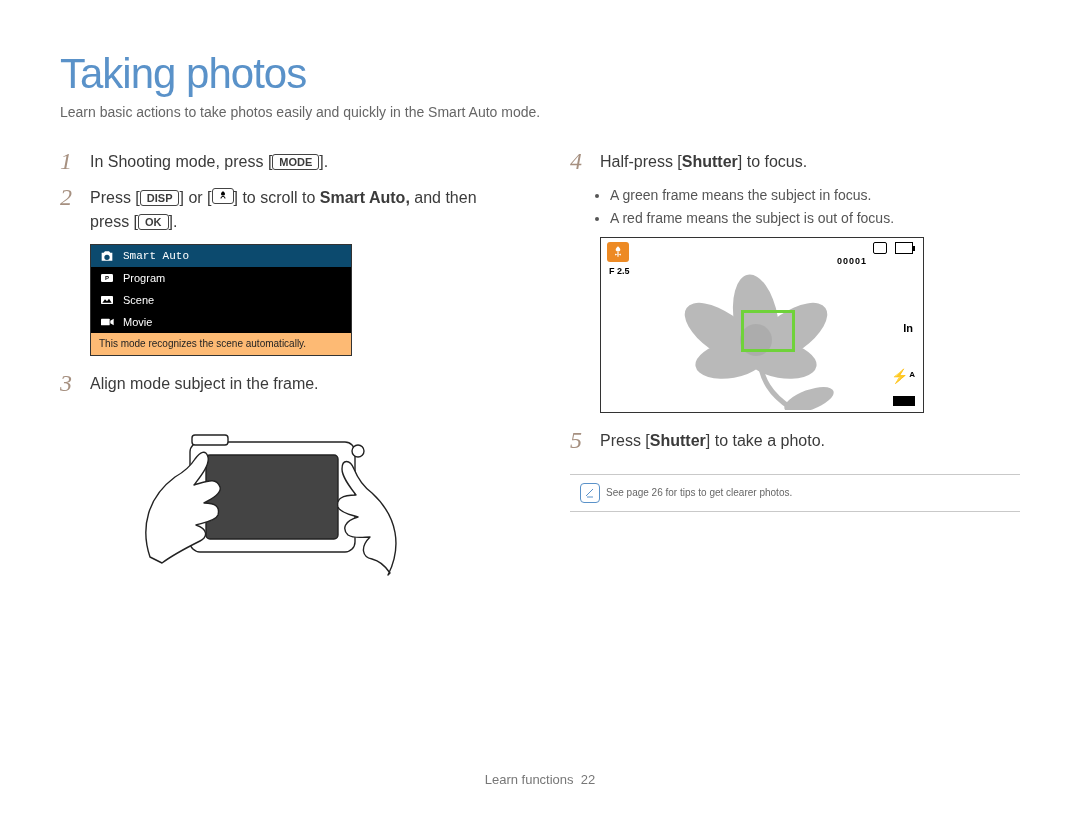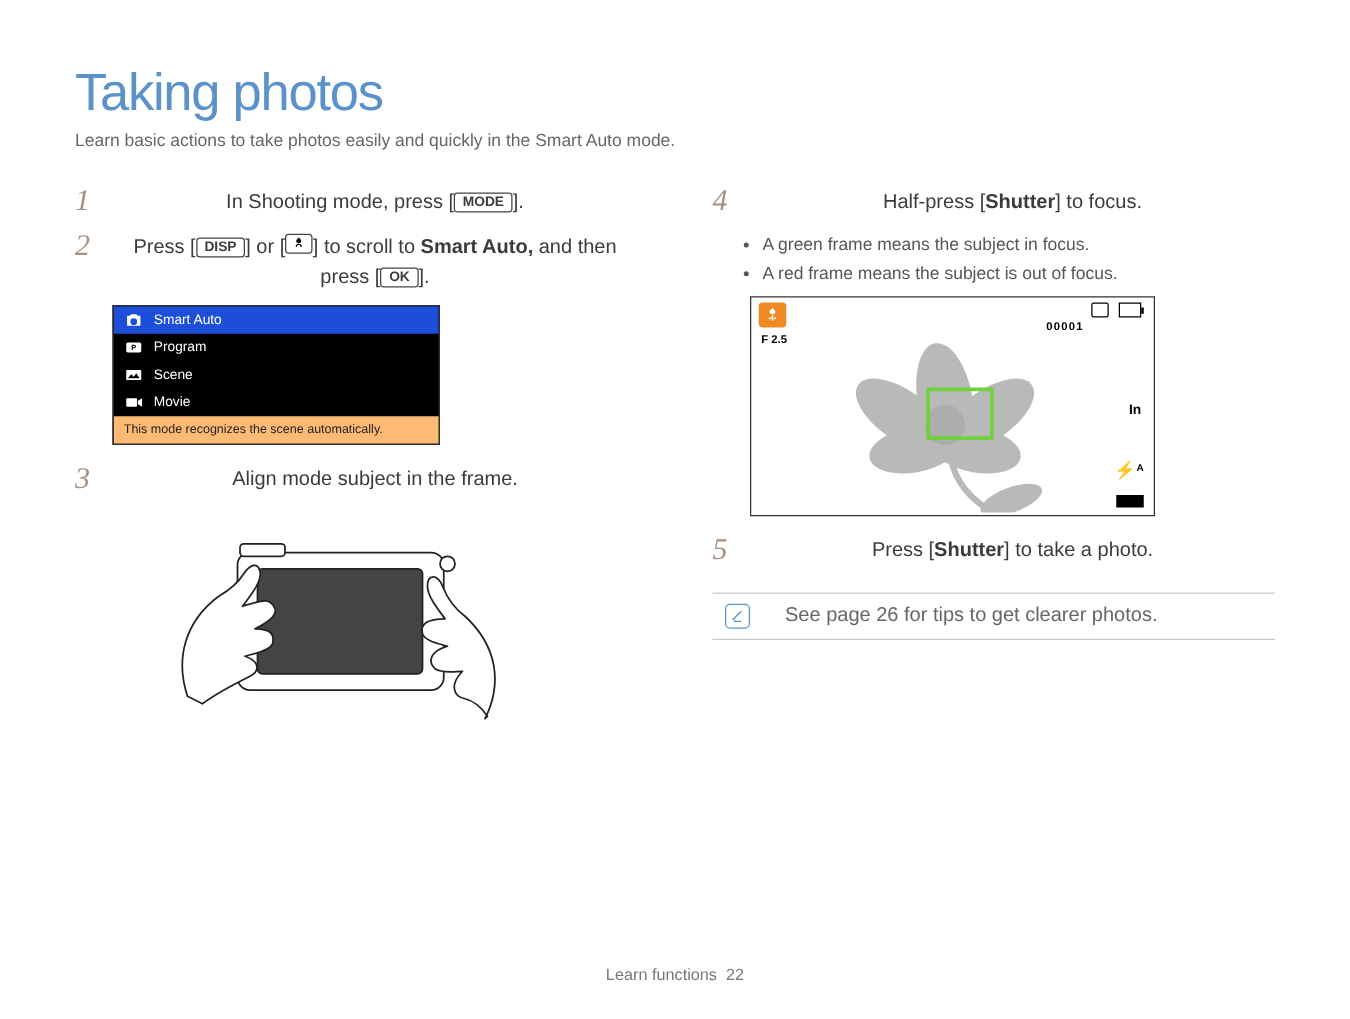--- a/index.html
+++ b/index.html
@@ -41,21 +41,21 @@
     line-height: 1.5;
   }
   .stepnum {
     color: #a69080;
     font-size: 24px;
     font-style: italic;
     font-family: Georgia, serif;
     line-height: 1.1;
     min-width: 18px;
   }
-  .stepbody { flex: 1; padding-top: 2px; text-align: center; }
+  .stepbody { flex: 1; padding-top: 2px; }
   .btn {
     display: inline-block;
     border: 1px solid #444;
     border-radius: 3px;
     padding: 0 6px;
     font-size: 11px;
     font-weight: 700;
     vertical-align: 1px;
     height: 16px;
     line-height: 15px;
@@ -80,21 +80,21 @@
     color: #fff;
     font-size: 11px;
     overflow: hidden;
   }
   .modeshot .row {
     display: flex;
     align-items: center;
     gap: 8px;
     padding: 4px 8px;
   }
-  .modeshot .row.sel { background: #1d4ed8; }
+  .modeshot .row.sel { background: #0c4a6e; font-family: Liberation Mono, monospace; }
   .modeshot .ico {
     width: 16px; height: 14px;
     display: inline-flex; align-items: center; justify-content: center;
   }
   .modeshot .caption {
     background: #fdba74;
     color: #232323;
     font-size: 10px;
     padding: 5px 8px;
     line-height: 1.2;
@@ -137,26 +137,26 @@
     opacity: .55;
   }
   .focusbox {
     position: absolute;
     top: 72px; left: 140px;
     width: 54px; height: 42px;
     border: 3px solid #6fd23a;
   }
   .tip {
     display: flex;
-    gap: 28px;
+    gap: 6px;
     border-top: 1px solid #c9c9c9;
     border-bottom: 1px solid #c9c9c9;
     padding: 8px 10px;
     margin: 20px 0 0 0;
-    font-size: 16px;
+    font-size: 10px;
     color: #666;
     align-items: center;
   }
   .tipicon {
     width: 20px; height: 20px;
     border: 1.5px solid #5a92c9;
     border-radius: 4px;
     display:flex; align-items:center; justify-content:center;
     color:#5a92c9;
   }

